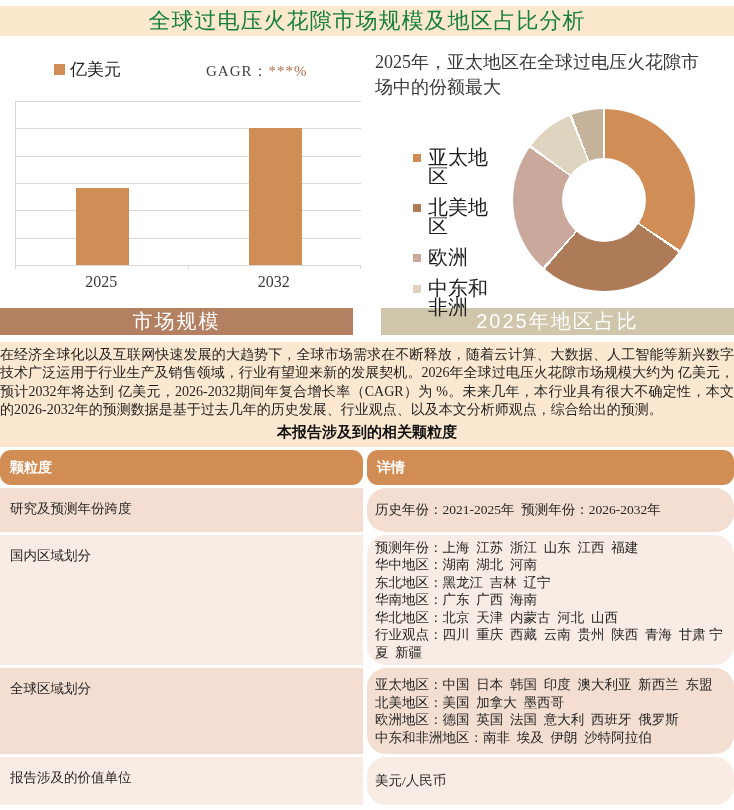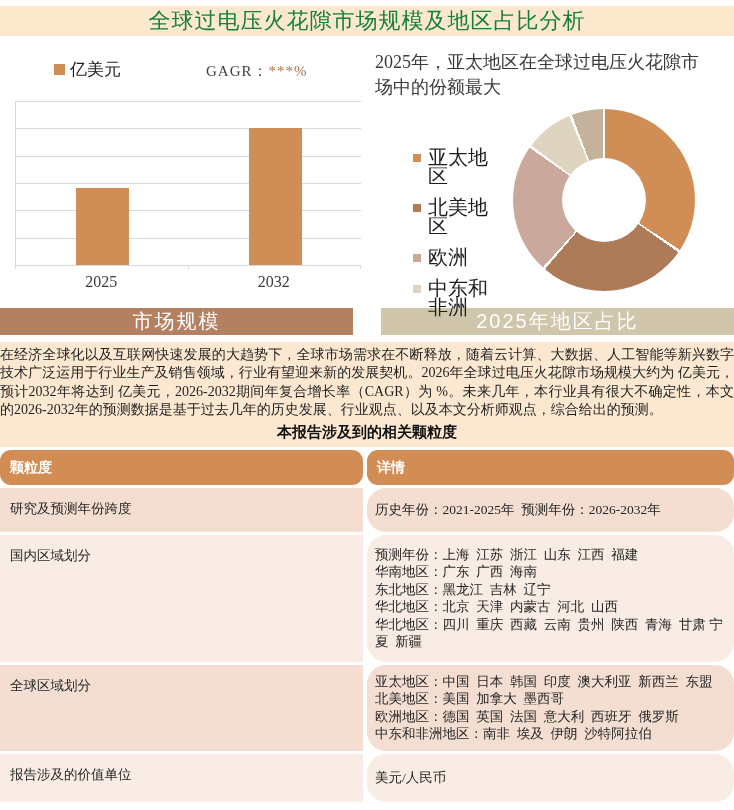--- a/index.html
+++ b/index.html
@@ -135,24 +135,25 @@
   <section class="gtable" id="gtable">
     <div class="th">颗粒度</div>
     <div class="th">详情</div>
   <div class="tl row-dark" style="min-height: 24px;">研究及预测年份跨度</div>
       <div class="td row-dark" style="min-height: 36px;">
         <div>历史年份：2021-2025年  预测年份：2026-2032年</div>
       </div>
       <div class="tl row-light" style="min-height: 107px;">国内区域划分</div>
       <div class="td row-light" style="min-height: 119px;">
         <div>预测年份：上海  江苏  浙江  山东  江西  福建</div>
+        <div>华中地区：湖南  湖北  河南</div>
+        <div>东北地区：黑龙江  吉林  辽宁</div>
         <div>华南地区：广东  广西  海南</div>
-        <div>东北地区：黑龙江  吉林  辽宁</div>
         <div>华北地区：北京  天津  内蒙古  河北  山西</div>
-        <div>华北地区：四川  重庆  西藏  云南  贵州  陕西  青海  甘肃 宁夏  新疆</div>
+        <div>行业观点：四川  重庆  西藏  云南  贵州  陕西  青海  甘肃 宁夏  新疆</div>
       </div>
       <div class="tl row-dark" style="min-height: 66px;">全球区域划分</div>
       <div class="td row-dark" style="min-height: 78px;">
         <div>亚太地区：中国  日本  韩国  印度  澳大利亚  新西兰  东盟</div>
         <div>北美地区：美国  加拿大  墨西哥</div>
         <div>欧洲地区：德国  英国  法国  意大利  西班牙  俄罗斯</div>
         <div>中东和非洲地区：南非  埃及  伊朗  沙特阿拉伯</div>
       </div>
       <div class="tl row-light" style="min-height: 28px;">报告涉及的价值单位</div>
       <div class="td row-light" style="min-height: 40px;">

